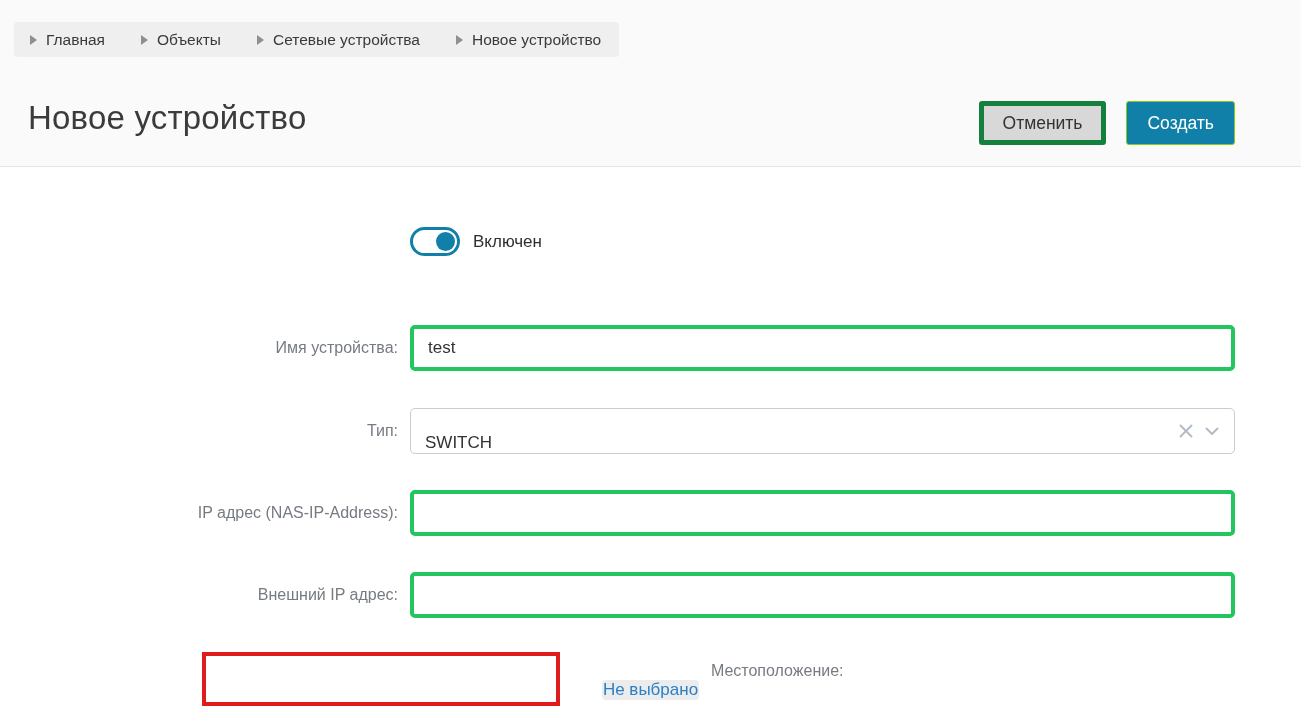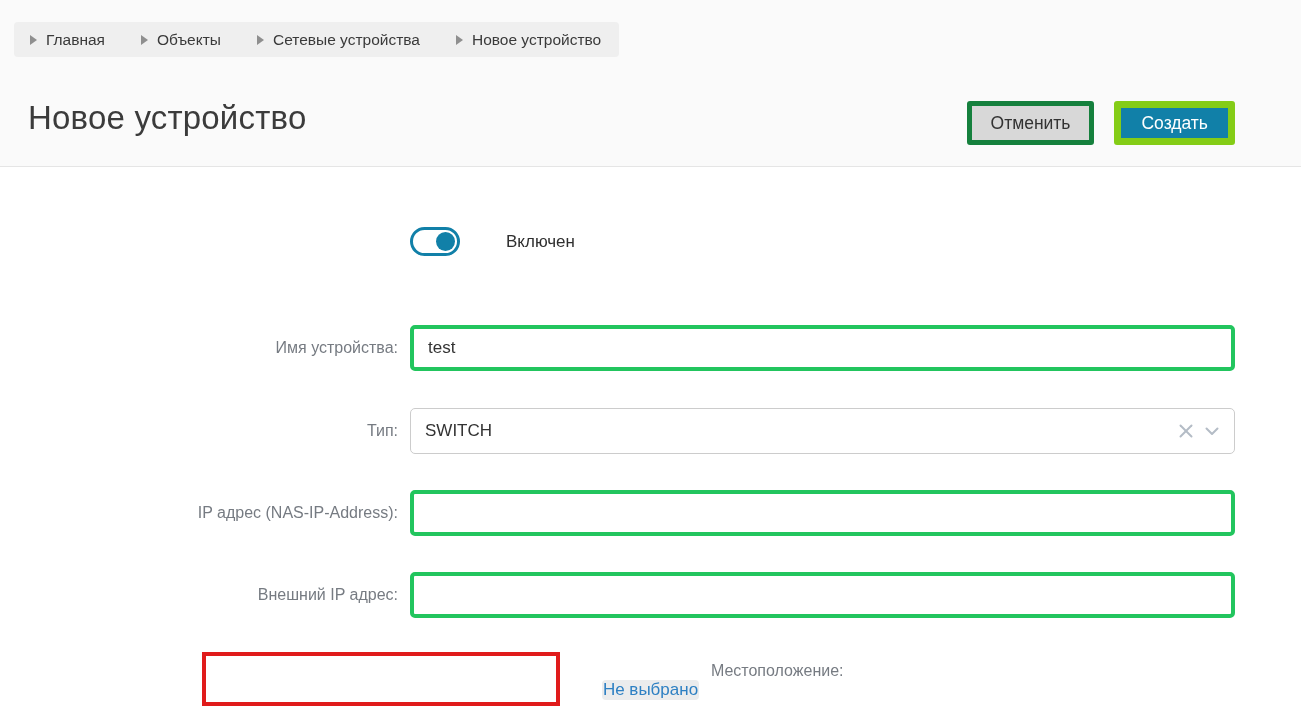--- a/index.html
+++ b/index.html
@@ -19,43 +19,43 @@
   .crumb-label { font-size: 15.5px; color: #3a3a3a; white-space: nowrap; }
 
   .page-title { position: absolute; left: 28px; top: 99px;
     font-size: 33px; font-weight: 400; color: #3b3b3b; letter-spacing: 0.2px; }
 
   .header-actions { position: absolute; right: 66px; top: 101px; display: flex; }
   .btn { height: 44px; font-size: 17.5px; border-radius: 3px; cursor: pointer;
     display: inline-flex; align-items: center; justify-content: center; }
   .btn-cancel { background: #d8d8d8; border: 5px solid #15803d; color: #333333;
     padding: 0 19px; }
-  .btn-create { background: #1180a8; border: 7px solid #84cc16; color: #ffffff;
+  .btn-create { background: #1180a8; border: 1px solid #84cc16; color: #ffffff;
     padding: 0 20px; margin-left: 20px; }
 
   
   .form-area { display: flex; flex-direction: column; padding-top: 60px; }
   .form-row { display: flex; align-items: center; margin-bottom: 36px; }
   .form-label { width: 410px; padding-right: 12px; text-align: right;
     font-size: 16px; color: #767b82; flex: 0 0 auto; }
 
-  .toggle-row { margin-left: 410px; margin-bottom: 37px; height: 29px; gap: 33px; }
+  .toggle-row { margin-left: 410px; margin-bottom: 37px; height: 29px; }
   .toggle { position: relative; width: 50px; height: 29px; border: 3px solid #1180a8;
     border-radius: 15px; background: #ffffff; cursor: pointer; flex: 0 0 auto; }
   .toggle-knob { position: absolute; top: 2px; right: 2px; width: 19px; height: 19px;
     border-radius: 50%; background: #1180a8; }
   .toggle-label { margin-left: 13px; font-size: 17px; color: #2f2f2f; }
 
   .text-input { width: 825px; height: 46px; border: 4px solid #22c55e; border-radius: 5px;
     padding: 0 14px; font-size: 17px; color: #333333; background: #ffffff; outline: none;
     font-family: "Liberation Sans", "DejaVu Sans", sans-serif; }
   .row-gap-1 { margin-bottom: 37px; margin-top: 32px; }
 
   .select-box { position: relative; width: 825px; height: 46px; border: 1px solid #cccccc;
-    border-radius: 5px; background: #ffffff; display: flex; align-items: center;
+    border-radius: 5px; background: #ffffff; display: flex; align-items: flex-end;
     padding: 0 64px 0 14px; cursor: pointer; }
   .select-value { font-size: 17px; color: #333333; }
   .select-icons { position: absolute; right: 14px; top: 0; height: 100%;
     display: flex; align-items: center; gap: 10px; }
   .sel-icon { width: 16px; height: 16px; display: block; cursor: pointer; }
   .sel-icon svg { display: block; }
 
   .location-row { position: relative; margin-top: 8px; margin-bottom: 0; height: 36px; flex-direction: column; }
   .chip-button { background: #ebeced; border: none; border-radius: 4px; height: 36px;
     padding: 0 1px; font-size: 17px; color: #2e80c3; cursor: pointer;

